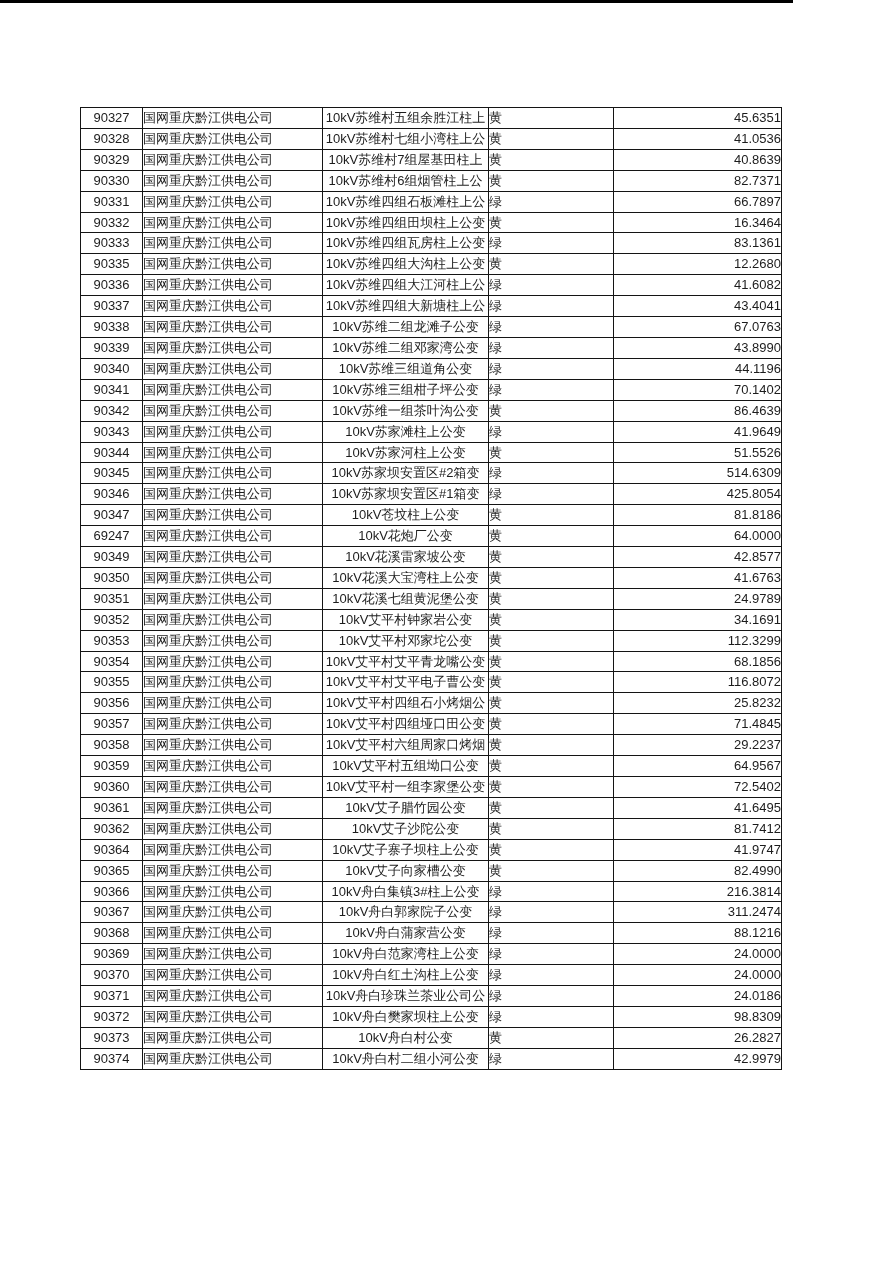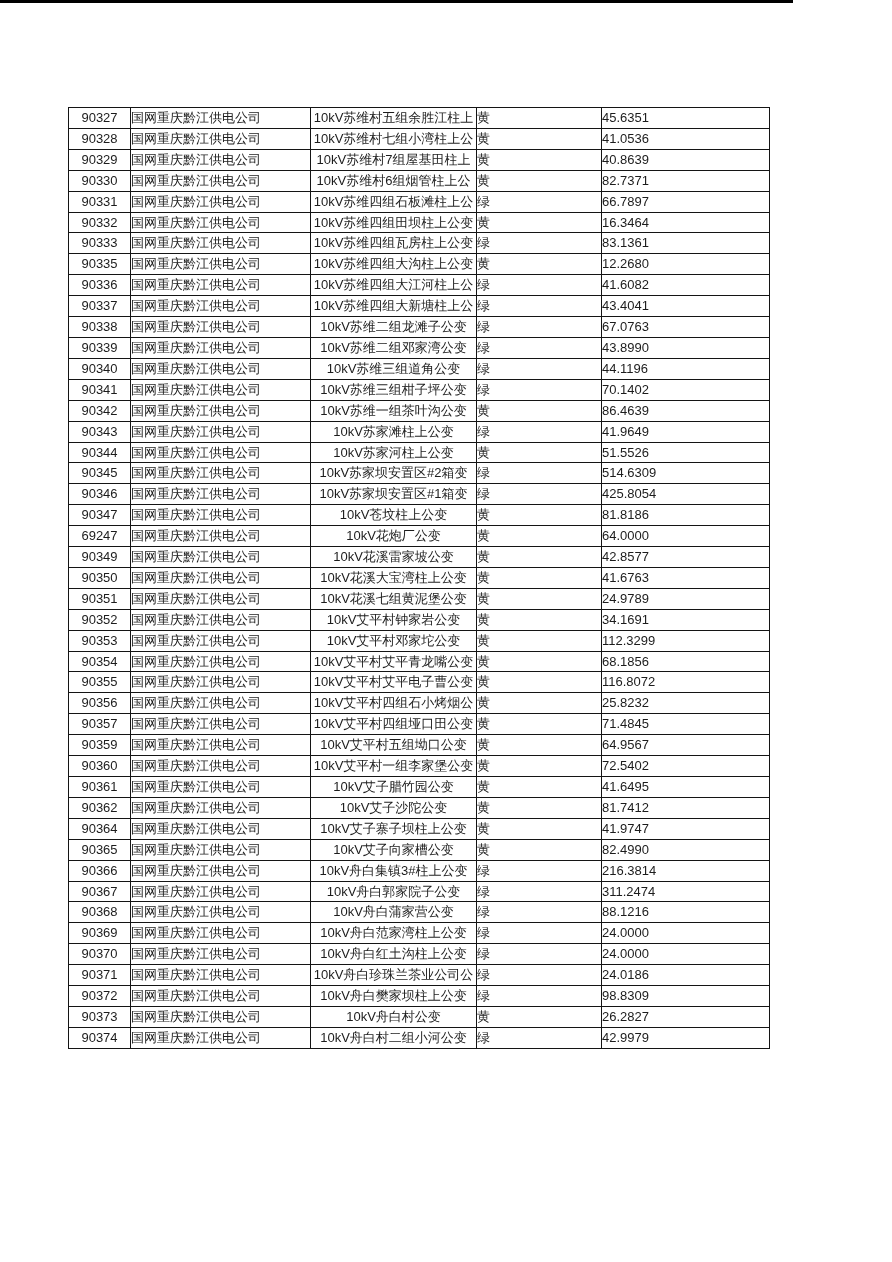--- a/index.html
+++ b/index.html
@@ -17,21 +17,21 @@
   .top-edge-bar {
     position: absolute;
     left: 0;
     top: 0;
     width: 793px;
     height: 3px;
     background: #000000;
   }
   .table-wrap {
     position: absolute;
-    left: 68px;
+    left: 80px;
     top: 107px;
   }
   table.data-table {
     border-collapse: collapse;
     table-layout: fixed;
     width: 701px;
   }
   table.data-table td {
     border: 1.5px solid #141414;
     height: 19.9px;
@@ -40,21 +40,21 @@
     color: #1c1c1c;
     padding: 0;
     overflow: hidden;
     white-space: nowrap;
     box-sizing: border-box;
   }
   td.c-id      { text-align: center; }
   td.c-company { text-align: left; padding-left: 4px; }
   td.c-name    { text-align: center; padding-left: 4px; }
   td.c-status  { text-align: left; padding-left: 3px; }
-  td.c-value   { text-align: left; }
+  td.c-value   { text-align: right; }
 </style>
 </head>
 <body>
 
 <div class="top-edge-bar"></div>
 
 <div class="table-wrap">
   <table class="data-table">
     <colgroup>
         <col style="width: 62px;">
@@ -268,20 +268,27 @@
           <td class="c-value">25.8232</td>
         </tr>
         <tr>
           <td class="c-id">90357</td>
           <td class="c-company">国网重庆黔江供电公司</td>
           <td class="c-name">10kV艾平村四组垭口田公变</td>
           <td class="c-status">黄</td>
           <td class="c-value">71.4845</td>
         </tr>
         <tr>
+          <td class="c-id">90358</td>
+          <td class="c-company">国网重庆黔江供电公司</td>
+          <td class="c-name">10kV艾平村六组周家口烤烟</td>
+          <td class="c-status">黄</td>
+          <td class="c-value">29.2237</td>
+        </tr>
+        <tr>
           <td class="c-id">90359</td>
           <td class="c-company">国网重庆黔江供电公司</td>
           <td class="c-name">10kV艾平村五组坳口公变</td>
           <td class="c-status">黄</td>
           <td class="c-value">64.9567</td>
         </tr>
         <tr>
           <td class="c-id">90360</td>
           <td class="c-company">国网重庆黔江供电公司</td>
           <td class="c-name">10kV艾平村一组李家堡公变</td>

